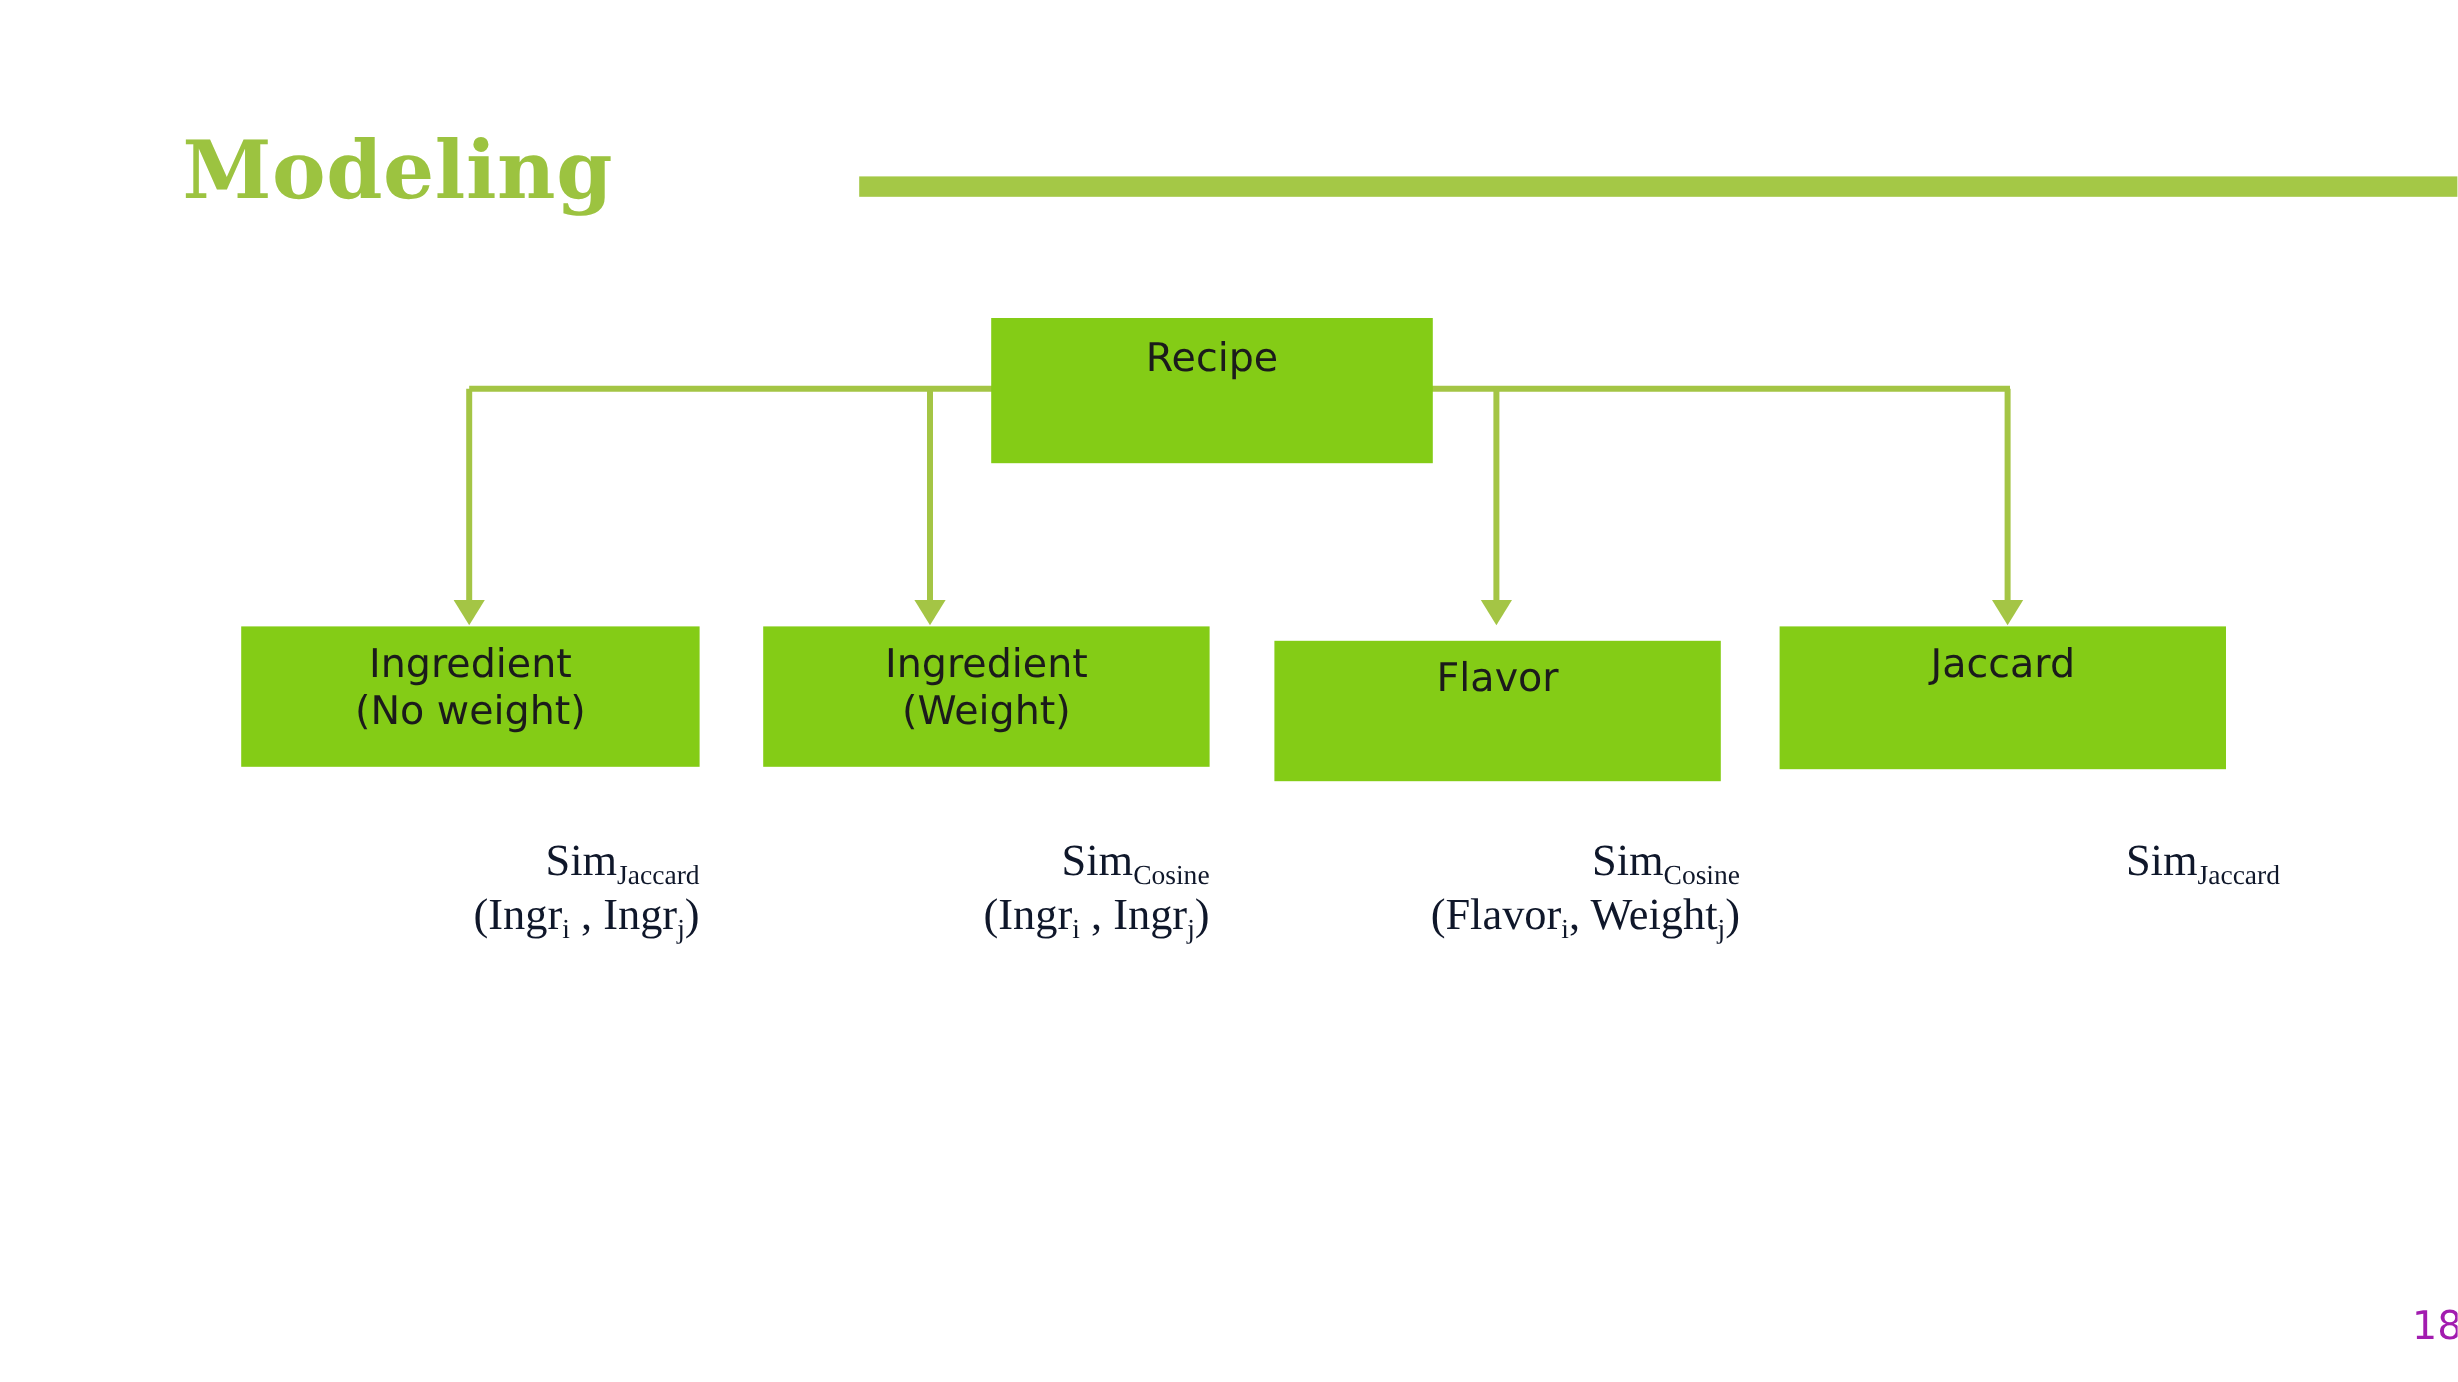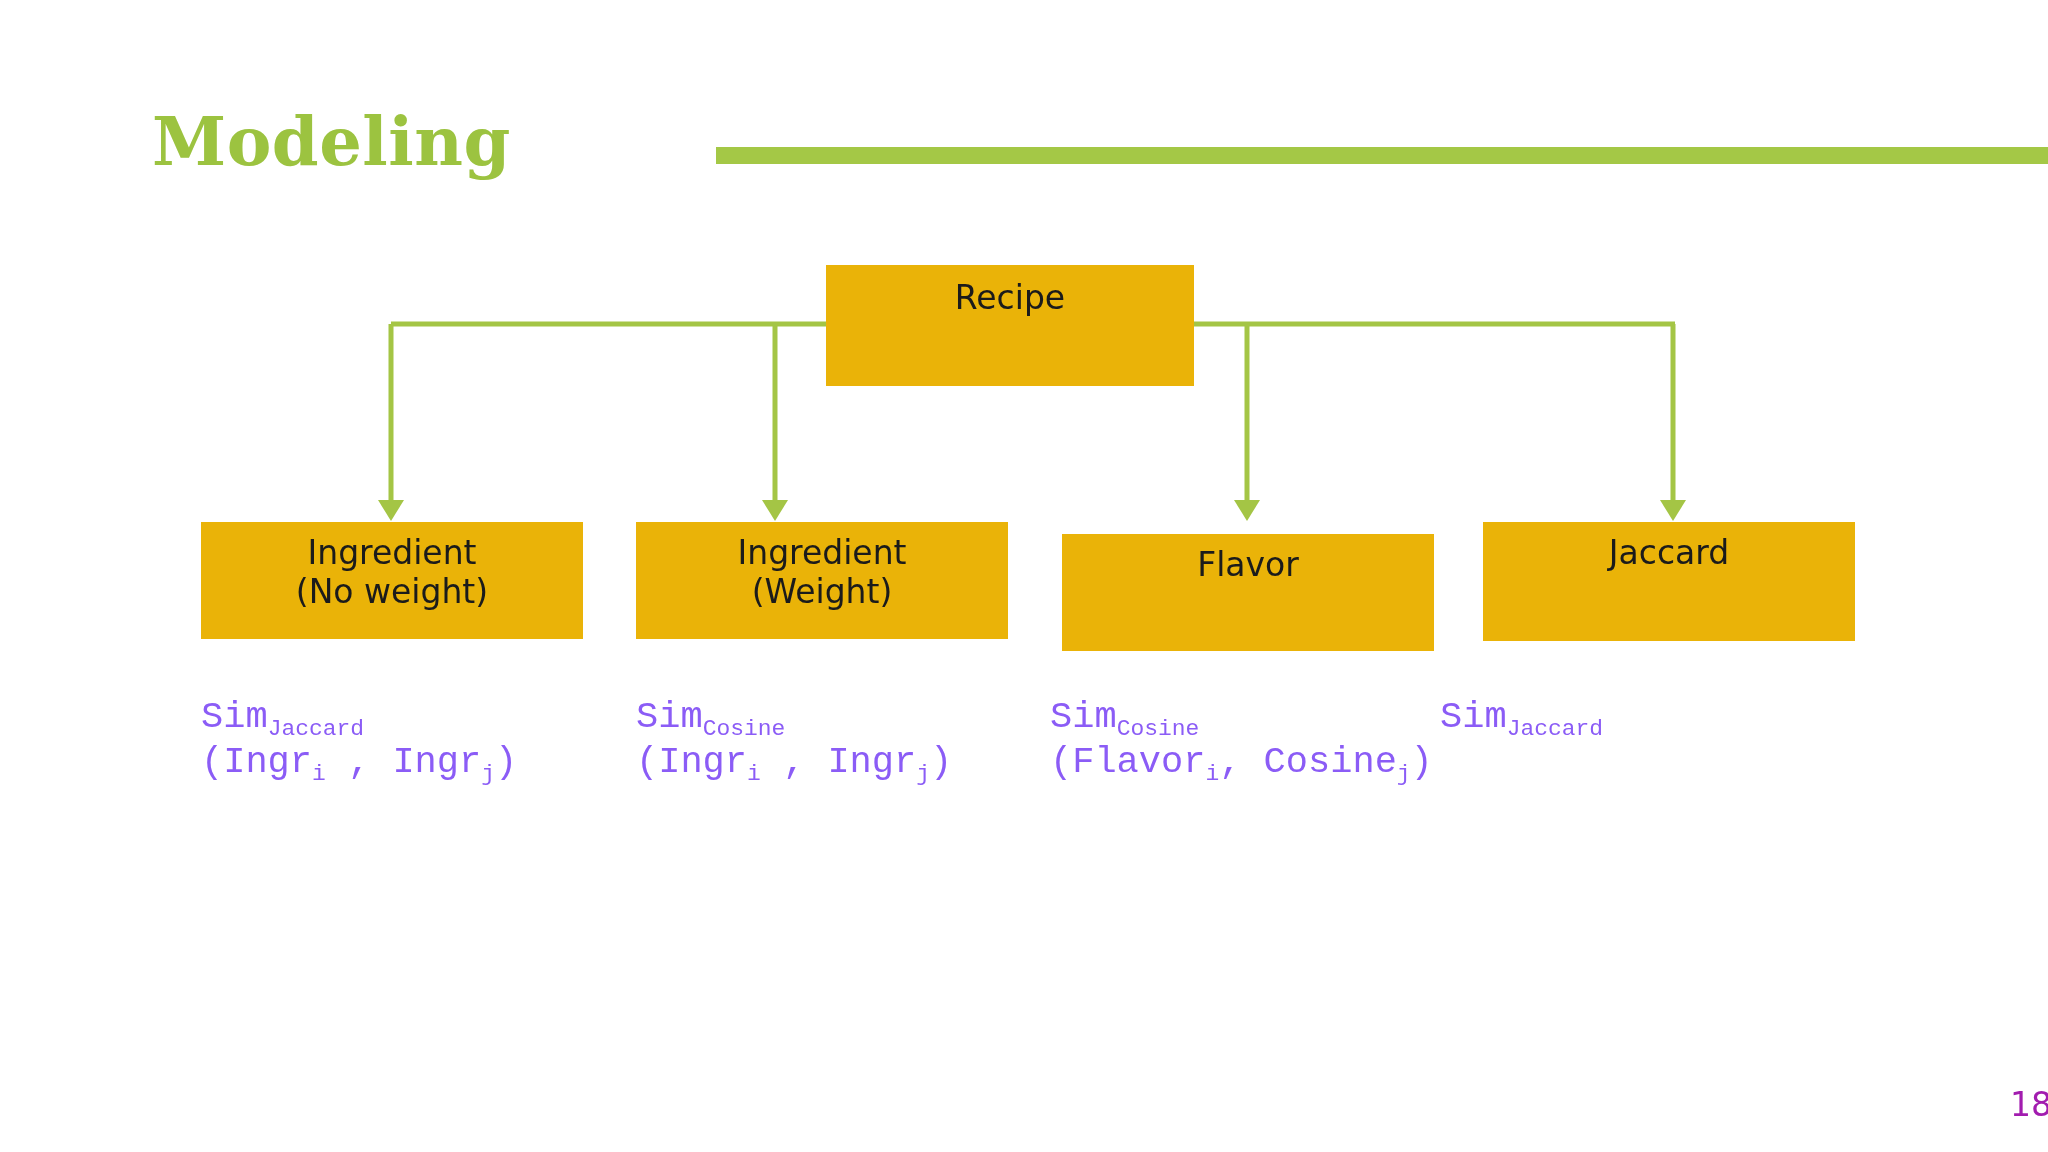--- a/index.html
+++ b/index.html
@@ -37,21 +37,21 @@
     position: absolute;
     left: 716px;
     top: 147px;
     width: 1332px;
     height: 17px;
     background: #A4C846;
   }
 
   .node {
     position: absolute;
-    background: #eab308;
+    background: #84cc16;
     display: flex;
     align-items: flex-start;
     justify-content: center;
     box-sizing: border-box;
     color: #1b1b1b;
     font-family: "DejaVu Sans", sans-serif;
     font-size: 33px;
     line-height: 1.18;
     text-align: center;
   }
@@ -80,25 +80,25 @@
     left: 0;
     top: 0;
     width: 2048px;
     height: 1152px;
     pointer-events: none;
   }
 
   
   .formula {
     position: absolute;
-    text-align: left;
-    font-family: Liberation Mono, monospace;
+    text-align: right;
+    font-family: Liberation Serif, serif;
     font-size: 37px;
     line-height: 1.22;
-    color: #8b5cf6;
+    color: #0f172a;
   }
   .formula .line1 { display: block; }
   .formula .line2 { display: block; }
   .formula sub {
     font-size: 0.62em;
     vertical-align: baseline;
     position: relative;
     top: 0.33em;
     letter-spacing: 0;
   }
@@ -174,21 +174,21 @@
     <span class="line2"><span>(Ingr</span><sub>i</sub><span> , Ingr</span><sub>j</sub><span>)</span></span>
   </div>
 
   <div class="formula formula-2">
     <span class="line1"><span>Sim</span><sub>Cosine</sub></span>
     <span class="line2"><span>(Ingr</span><sub>i</sub><span> , Ingr</span><sub>j</sub><span>)</span></span>
   </div>
 
   <div class="formula formula-3">
     <span class="line1"><span>Sim</span><sub>Cosine</sub></span>
-    <span class="line2"><span>(Flavor</span><sub>i</sub><span>, Cosine</span><sub>j</sub><span>)</span></span>
+    <span class="line2"><span>(Flavor</span><sub>i</sub><span>, Weight</span><sub>j</sub><span>)</span></span>
   </div>
 
   <div class="formula formula-4">
     <span class="line1"><span>Sim</span><sub>Jaccard</sub></span>
   </div>
 
   <div class="page-number">18</div>
 
 </div>
 

